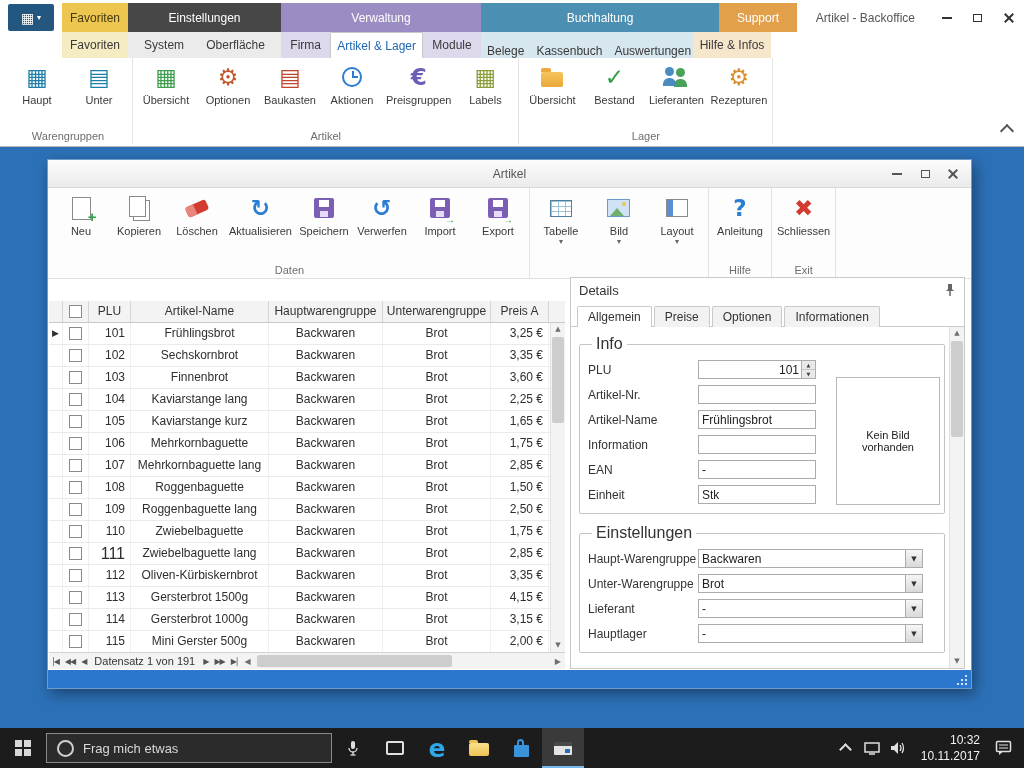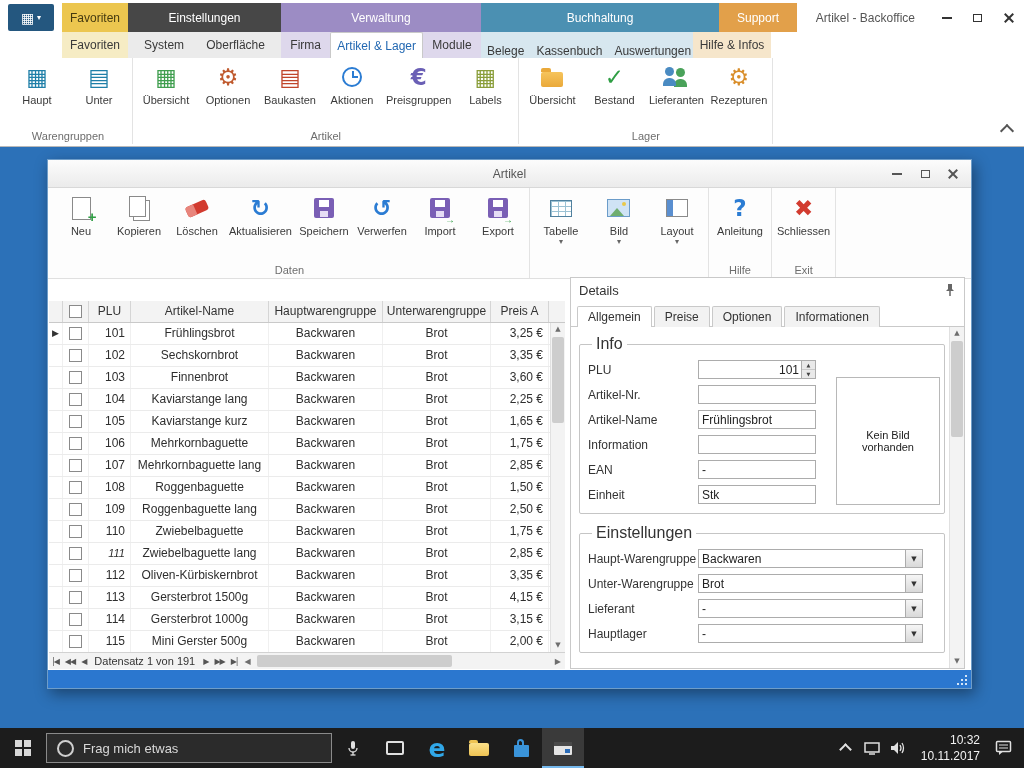--- a/index.html
+++ b/index.html
@@ -578,21 +578,21 @@
             <div class="gcell ac" style="width: 138px; font-size: 12px;">Zwiebelbaguette</div>
             <div class="gcell ac" style="width: 114px; font-size: 12px;">Backwaren</div>
             <div class="gcell ac" style="width: 108px; font-size: 12px;">Brot</div>
             <div class="gcell ar" style="width: 58px; font-size: 12px;">1,75 €</div>
           </div>
           <div class="grow">
             <div class="gcell ind" style="width: 14px;"></div>
             <div class="gcell" style="width: 26px;">
               <span class="cb"></span>
             </div>
-            <div class="gcell ar" style="width: 42px; font-size: 11px; font-style: italic;">111</div>
+            <div class="gcell ar" style="width: 42px; font-size: 16px;">111</div>
             <div class="gcell ac" style="width: 138px; font-size: 12px;">Zwiebelbaguette lang</div>
             <div class="gcell ac" style="width: 114px; font-size: 12px;">Backwaren</div>
             <div class="gcell ac" style="width: 108px; font-size: 12px;">Brot</div>
             <div class="gcell ar" style="width: 58px; font-size: 12px;">2,85 €</div>
           </div>
           <div class="grow">
             <div class="gcell ind" style="width: 14px;"></div>
             <div class="gcell" style="width: 26px;">
               <span class="cb"></span>
             </div>

